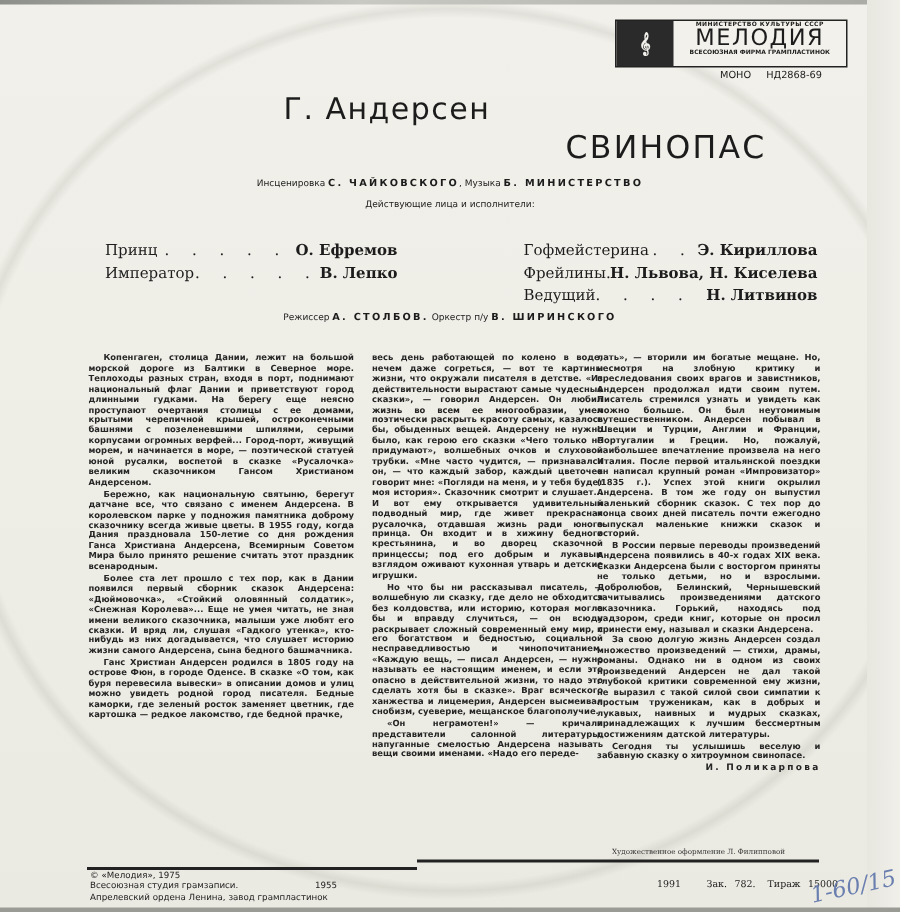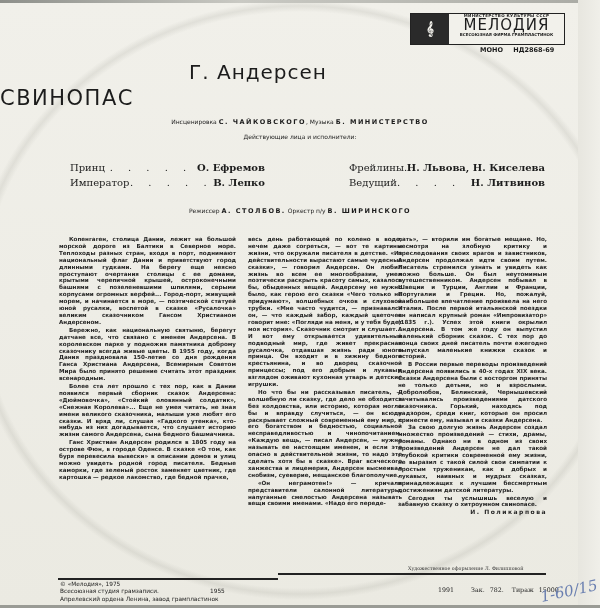--- a/index.html
+++ b/index.html
@@ -18,25 +18,25 @@
   .botedge { position:absolute; left:0; bottom:0; width:600px; height:3px; background:#9a9b95; }
   .rightstrip { position:absolute; right:0; top:0; width:22px; height:608px; background:linear-gradient(90deg,#e7e6df,#f0efe9); }
 
   
   .logo { position:absolute; left:410px; top:13px; width:153px; height:30px; border:1.5px solid #222; display:flex; background:#f2f1eb; }
   .logo-emblem { width:38px; height:30px; background:#2a2a2a; display:flex; align-items:center; justify-content:center; color:#f2f1eb; font-size:13px; font-weight:bold; }
   .logo-text { flex:1; display:flex; flex-direction:column; align-items:center; justify-content:flex-start; line-height:1; }
   .logo-ministry { font-size:4px; letter-spacing:0.3px; font-weight:bold; }
   .logo-brand { font-size:15px; letter-spacing:1px; font-family:"DejaVu Sans", sans-serif; }
   .logo-company { font-size:4px; font-weight:bold; }
-  .catalog { position:absolute; left:480px; top:46px; font-size:6.5px; font-weight:bold; word-spacing:8px; }
+  .catalog { position:absolute; left:480px; top:46px; font-size:6.5px; font-weight:normal; word-spacing:8px; }
 
   
   .author { position:absolute; left:0; width:516px; top:60px; text-align:center; font-size:20px; font-weight:normal; letter-spacing:1px; }
-  .title { position:absolute; left:0; width:511px; top:86px; text-align:left; font-size:21px; letter-spacing:1.5px; }
+  .title { position:absolute; left:0; width:511px; top:86px; text-align:right; font-size:21px; letter-spacing:1.5px; }
   .credits { position:absolute; left:0; width:600px; top:118px; text-align:center; font-size:6px; }
   .credits b { letter-spacing:1.5px; font-size:6.5px; }
   .cast-head { position:absolute; left:0; width:600px; top:133px; text-align:center; font-size:6px; }
 
   .cast { position:absolute; top:160px; font-family:"DejaVu Serif", serif; font-size:10px; line-height:15px; }
   .cast-left { left:70px; width:195px; }
   .cast-right { left:349px; width:196px; }
   .cast-row { display:flex; justify-content:space-between; white-space:nowrap; }
   .cast-row .dots { flex:1; text-align:center; letter-spacing:6px; overflow:hidden; }
   .cast-row .actor { font-weight:bold; }
@@ -99,20 +99,25 @@
   </div>
   <div class="cast-row">
     <span>Император</span>
     <span class="dots">. . . . .</span>
     <span class="actor">В. Лепко</span>
   </div>
 </div>
 
 <div class="cast cast-right">
   <div class="cast-row">
+    <span>Гофмейстерина</span>
+    <span class="dots">. .</span>
+    <span class="actor">Э. Кириллова</span>
+  </div>
+  <div class="cast-row">
     <span>Фрейлины</span>
     <span class="dots">.</span>
     <span class="actor">Н. Львова, Н. Киселева</span>
   </div>
   <div class="cast-row">
     <span>Ведущий</span>
     <span class="dots">. . . . .</span>
     <span class="actor">Н. Литвинов</span>
   </div>
 </div>

